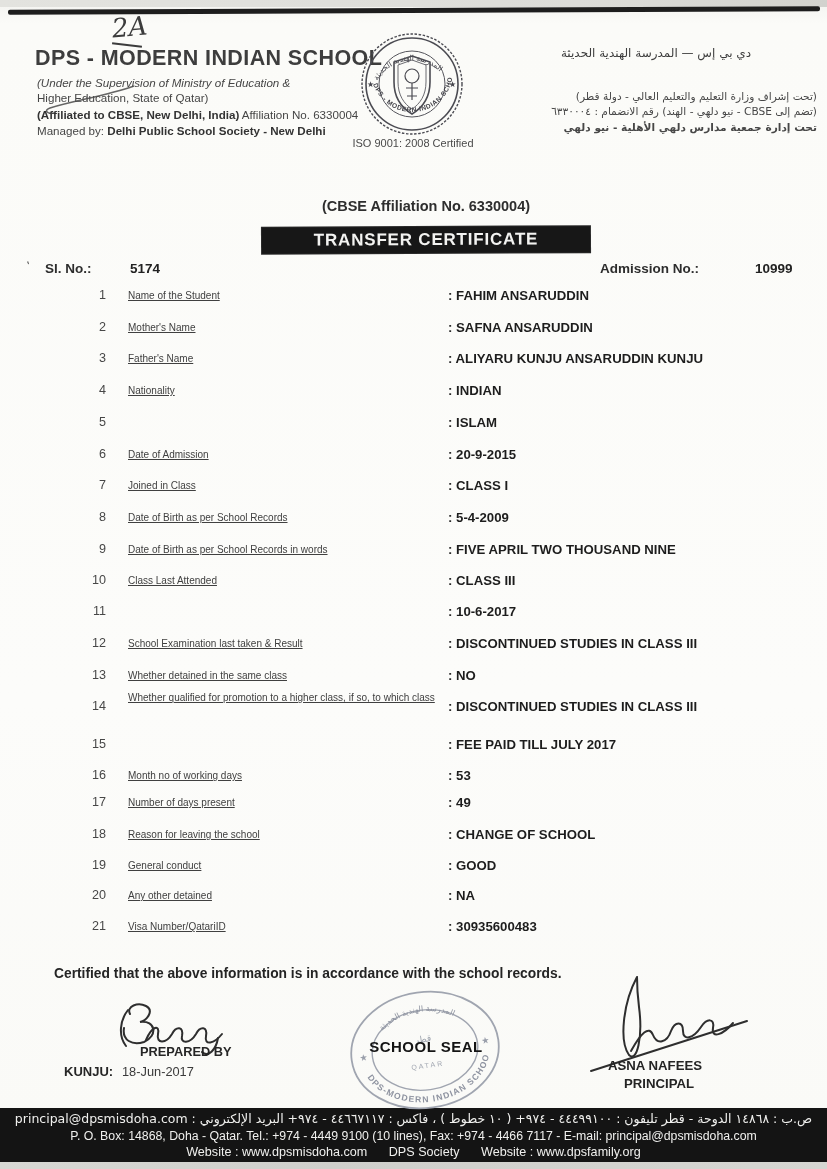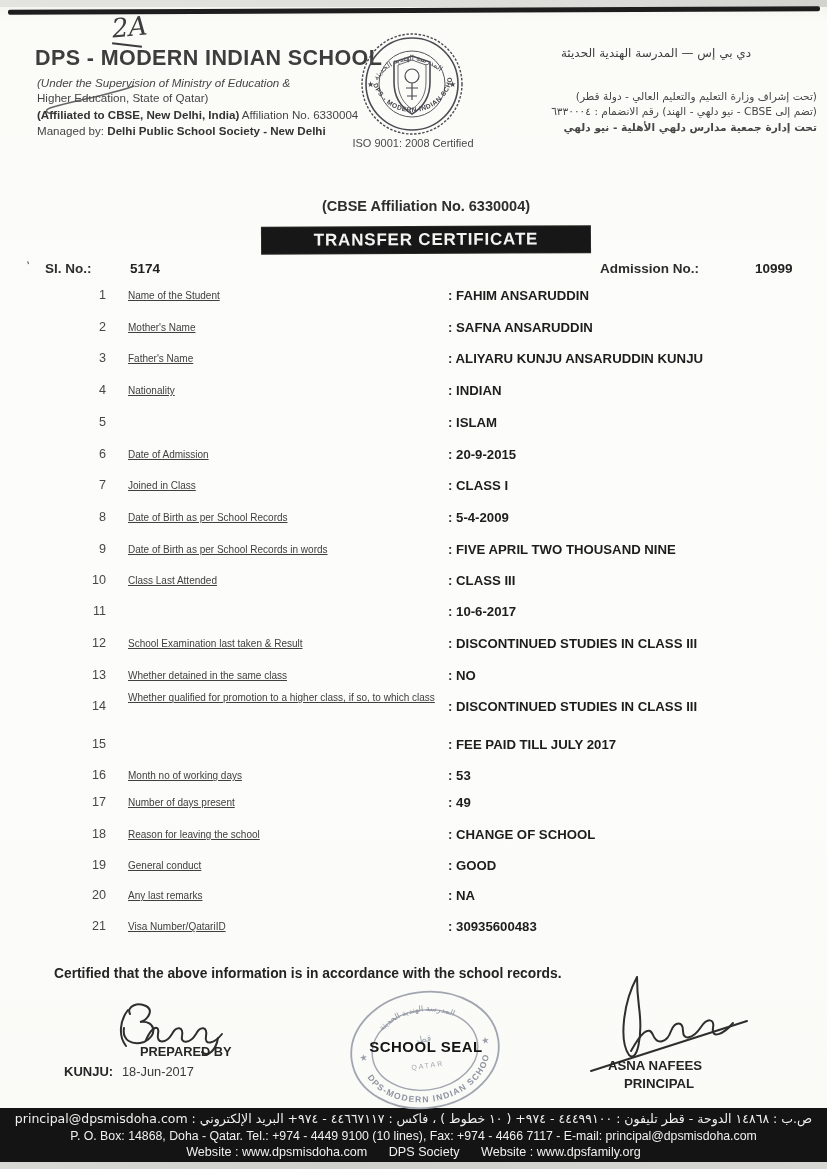--- a/index.html
+++ b/index.html
@@ -211,21 +211,21 @@
       <span class="lbl">Reason for leaving the school</span>
       <span class="val">CHANGE OF SCHOOL</span>
     </div>
   <div class="row" style="top:858px">
       <span class="num">19</span>
       <span class="lbl">General conduct</span>
       <span class="val">GOOD</span>
     </div>
   <div class="row" style="top:888px">
       <span class="num">20</span>
-      <span class="lbl">Any last remarks</span>
+      <span class="lbl">Any other detained</span>
       <span class="val">NA</span>
     </div>
   <div class="row" style="top:919px">
       <span class="num">21</span>
       <span class="lbl">Visa Number/QatariID</span>
       <span class="val">30935600483</span>
     </div>
 
   <div class="abs certified">Certified that the above information is in accordance with the school records.</div>
 

